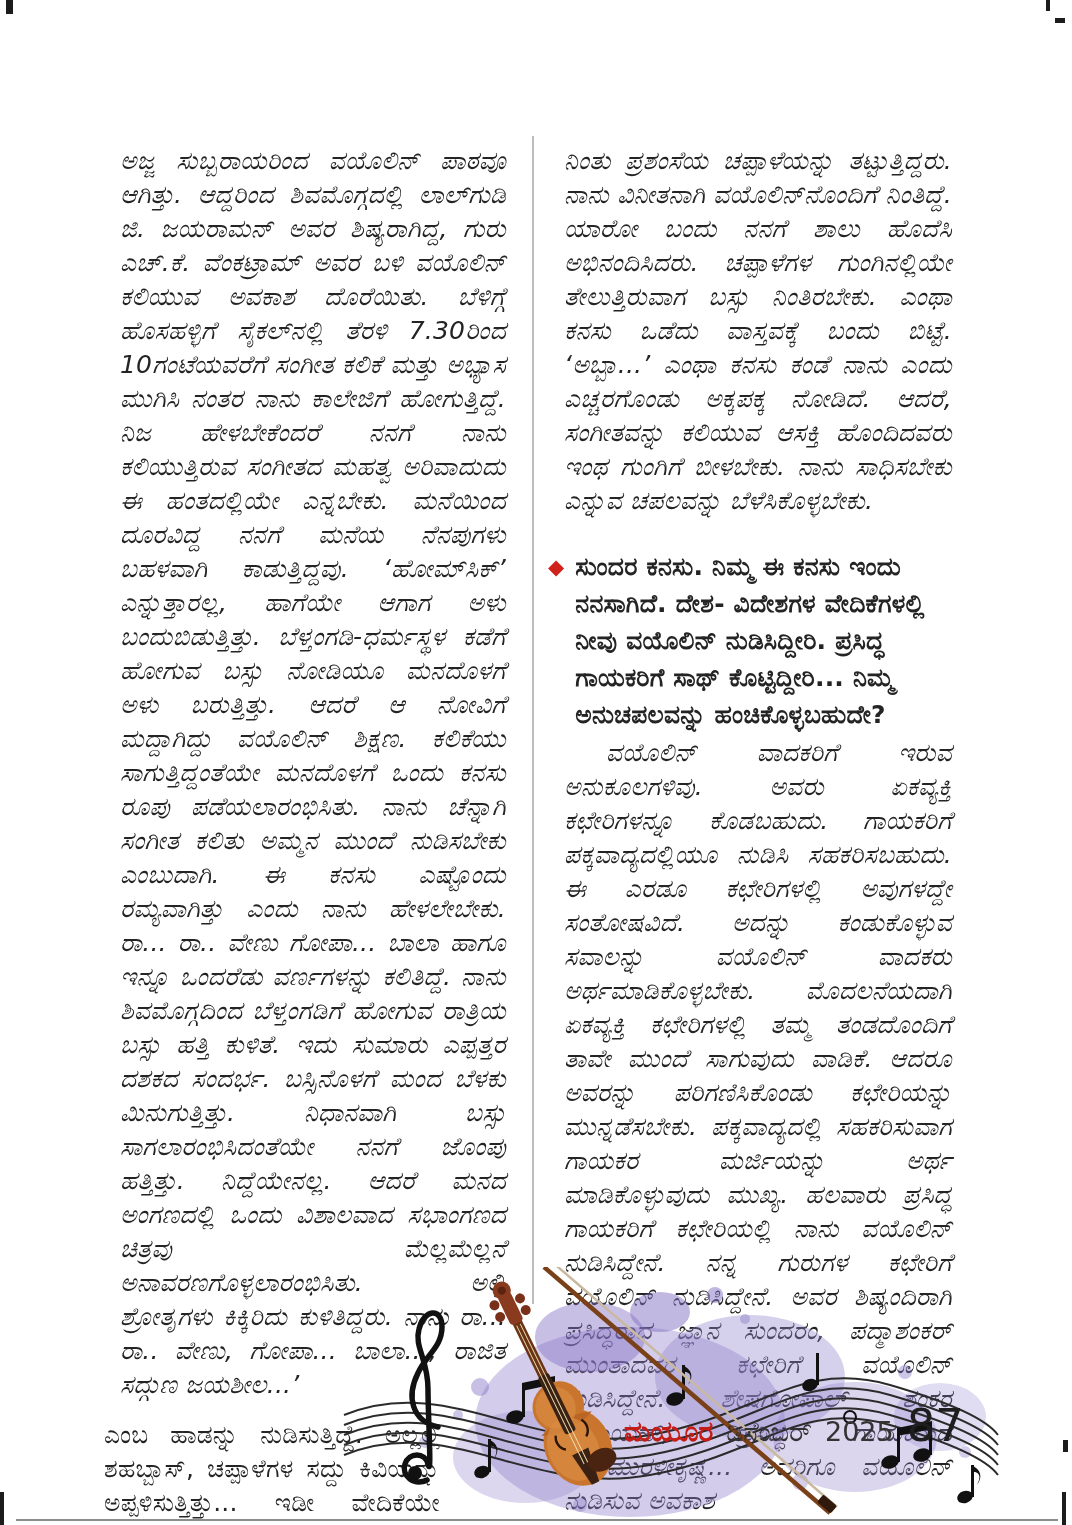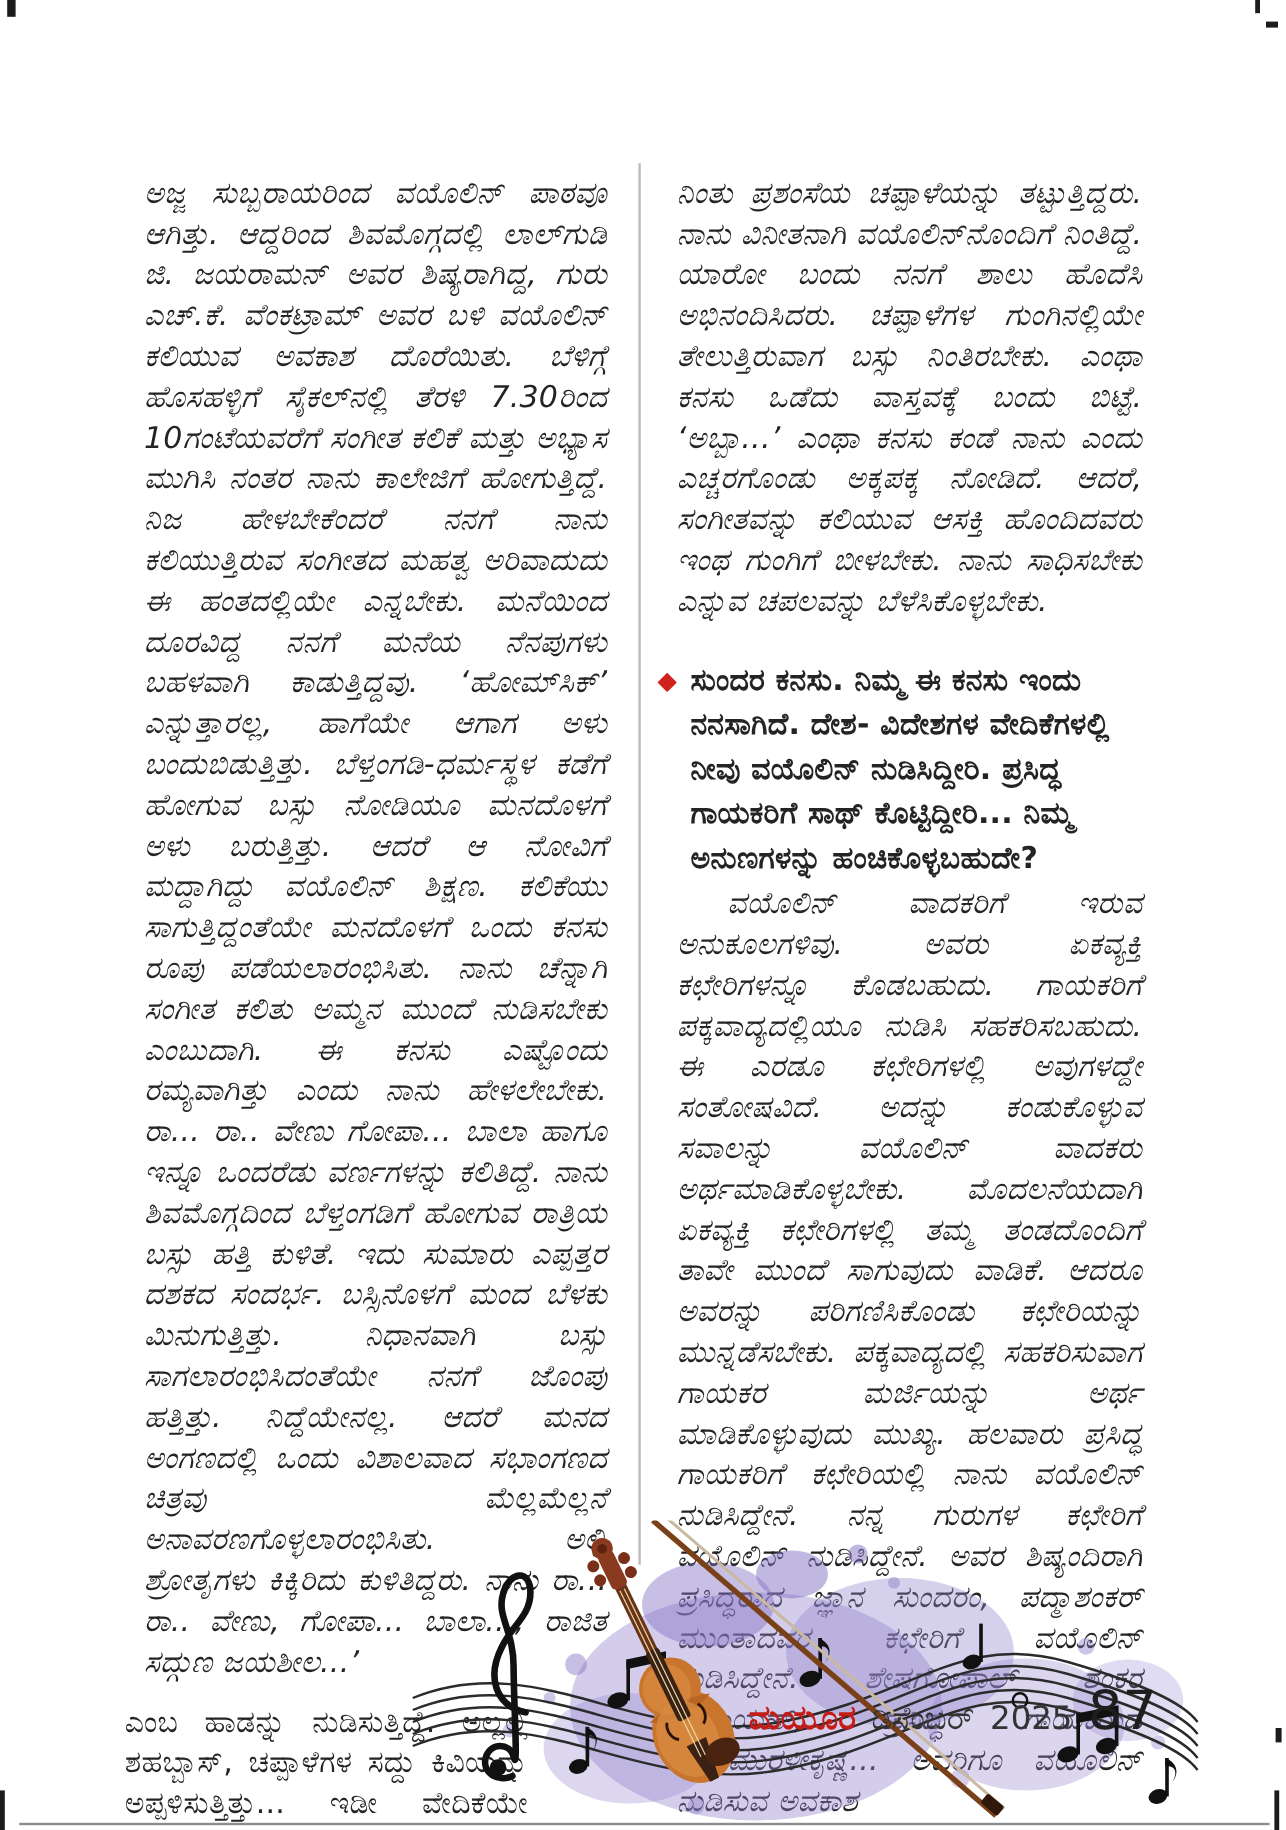--- a/index.html
+++ b/index.html
@@ -79,21 +79,21 @@
     <p class="para">ಅಜ್ಜ ಸುಬ್ಬರಾಯರಿಂದ ವಯೊಲಿನ್ ಪಾಠವೂ ಆಗಿತ್ತು. ಆದ್ದರಿಂದ ಶಿವಮೊಗ್ಗದಲ್ಲಿ ಲಾಲ್‌ಗುಡಿ ಜಿ. ಜಯರಾಮನ್ ಅವರ ಶಿಷ್ಯರಾಗಿದ್ದ, ಗುರು ಎಚ್.ಕೆ. ವೆಂಕಟ್ರಾಮ್ ಅವರ ಬಳಿ ವಯೊಲಿನ್ ಕಲಿಯುವ ಅವಕಾಶ ದೊರೆಯಿತು. ಬೆಳಿಗ್ಗೆ ಹೊಸಹಳ್ಳಿಗೆ ಸೈಕಲ್‌ನಲ್ಲಿ ತೆರಳಿ 7.30ರಿಂದ 10ಗಂಟೆಯವರೆಗೆ ಸಂಗೀತ ಕಲಿಕೆ ಮತ್ತು ಅಭ್ಯಾಸ ಮುಗಿಸಿ ನಂತರ ನಾನು ಕಾಲೇಜಿಗೆ ಹೋಗುತ್ತಿದ್ದೆ. ನಿಜ ಹೇಳಬೇಕೆಂದರೆ ನನಗೆ ನಾನು ಕಲಿಯುತ್ತಿರುವ ಸಂಗೀತದ ಮಹತ್ವ ಅರಿವಾದುದು ಈ ಹಂತದಲ್ಲಿಯೇ ಎನ್ನಬೇಕು. ಮನೆಯಿಂದ ದೂರವಿದ್ದ ನನಗೆ ಮನೆಯ ನೆನಪುಗಳು ಬಹಳವಾಗಿ ಕಾಡುತ್ತಿದ್ದವು. ‘ಹೋಮ್‌ಸಿಕ್’ ಎನ್ನುತ್ತಾರಲ್ಲ, ಹಾಗೆಯೇ ಆಗಾಗ ಅಳು ಬಂದುಬಿಡುತ್ತಿತ್ತು. ಬೆಳ್ತಂಗಡಿ-ಧರ್ಮಸ್ಥಳ ಕಡೆಗೆ ಹೋಗುವ ಬಸ್ಸು ನೋಡಿಯೂ ಮನದೊಳಗೆ ಅಳು ಬರುತ್ತಿತ್ತು. ಆದರೆ ಆ ನೋವಿಗೆ ಮದ್ದಾಗಿದ್ದು ವಯೊಲಿನ್ ಶಿಕ್ಷಣ. ಕಲಿಕೆಯು ಸಾಗುತ್ತಿದ್ದಂತೆಯೇ ಮನದೊಳಗೆ ಒಂದು ಕನಸು ರೂಪು ಪಡೆಯಲಾರಂಭಿಸಿತು. ನಾನು ಚೆನ್ನಾಗಿ ಸಂಗೀತ ಕಲಿತು ಅಮ್ಮನ ಮುಂದೆ ನುಡಿಸಬೇಕು ಎಂಬುದಾಗಿ. ಈ ಕನಸು ಎಷ್ಟೊಂದು ರಮ್ಯವಾಗಿತ್ತು ಎಂದು ನಾನು ಹೇಳಲೇಬೇಕು. ರಾ... ರಾ.. ವೇಣು ಗೋಪಾ... ಬಾಲಾ ಹಾಗೂ ಇನ್ನೂ ಒಂದರೆಡು ವರ್ಣಗಳನ್ನು ಕಲಿತಿದ್ದೆ. ನಾನು ಶಿವಮೊಗ್ಗದಿಂದ ಬೆಳ್ತಂಗಡಿಗೆ ಹೋಗುವ ರಾತ್ರಿಯ ಬಸ್ಸು ಹತ್ತಿ ಕುಳಿತೆ. ಇದು ಸುಮಾರು ಎಪ್ಪತ್ತರ ದಶಕದ ಸಂದರ್ಭ. ಬಸ್ಸಿನೊಳಗೆ ಮಂದ ಬೆಳಕು ಮಿನುಗುತ್ತಿತ್ತು. ನಿಧಾನವಾಗಿ ಬಸ್ಸು ಸಾಗಲಾರಂಭಿಸಿದಂತೆಯೇ ನನಗೆ ಜೊಂಪು ಹತ್ತಿತ್ತು. ನಿದ್ದೆಯೇನಲ್ಲ. ಆದರೆ ಮನದ ಅಂಗಣದಲ್ಲಿ ಒಂದು ವಿಶಾಲವಾದ ಸಭಾಂಗಣದ ಚಿತ್ರವು ಮೆಲ್ಲಮೆಲ್ಲನೆ ಅನಾವರಣಗೊಳ್ಳಲಾರಂಭಿಸಿತು. ಅಲ್ಲಿ ಶ್ರೋತೃಗಳು ಕಿಕ್ಕಿರಿದು ಕುಳಿತಿದ್ದರು. ನಾನು ರಾ... ರಾ.. ವೇಣು, ಗೋಪಾ... ಬಾಲಾ..., ರಾಜಿತ ಸದ್ಗುಣ ಜಯಶೀಲ...’</p>
     <p class="para-tail">ಎಂಬ ಹಾಡನ್ನು ನುಡಿಸುತ್ತಿದ್ದೆ. ಅಲ್ಲಲ್ಲಿ ಶಹಬ್ಬಾಸ್, ಚಪ್ಪಾಳೆಗಳ ಸದ್ದು ಕಿವಿಯನ್ನು ಅಪ್ಪಳಿಸುತ್ತಿತ್ತು... ಇಡೀ ವೇದಿಕೆಯೇ ರಂಗೇರಿ ಜನರು ಕಛೇರಿಯ ಕೊನೆಗೆ ಎದ್ದು</p>
   </div>
 
   <div class="divider"></div>
 
   <div class="col col-right">
     <p class="para">ನಿಂತು ಪ್ರಶಂಸೆಯ ಚಪ್ಪಾಳೆಯನ್ನು ತಟ್ಟುತ್ತಿದ್ದರು. ನಾನು ವಿನೀತನಾಗಿ ವಯೊಲಿನ್‌ನೊಂದಿಗೆ ನಿಂತಿದ್ದೆ. ಯಾರೋ ಬಂದು ನನಗೆ ಶಾಲು ಹೊದೆಸಿ ಅಭಿನಂದಿಸಿದರು. ಚಪ್ಪಾಳೆಗಳ ಗುಂಗಿನಲ್ಲಿಯೇ ತೇಲುತ್ತಿರುವಾಗ ಬಸ್ಸು ನಿಂತಿರಬೇಕು. ಎಂಥಾ ಕನಸು ಒಡೆದು ವಾಸ್ತವಕ್ಕೆ ಬಂದು ಬಿಟ್ಟೆ. ‘ಅಬ್ಬಾ...’ ಎಂಥಾ ಕನಸು ಕಂಡೆ ನಾನು ಎಂದು ಎಚ್ಚರಗೊಂಡು ಅಕ್ಕಪಕ್ಕ ನೋಡಿದೆ. ಆದರೆ, ಸಂಗೀತವನ್ನು ಕಲಿಯುವ ಆಸಕ್ತಿ ಹೊಂದಿದವರು ಇಂಥ ಗುಂಗಿಗೆ ಬೀಳಬೇಕು. ನಾನು ಸಾಧಿಸಬೇಕು ಎನ್ನುವ ಚಪಲವನ್ನು ಬೆಳೆಸಿಕೊಳ್ಳಬೇಕು.</p>
     <div class="question">
       <span class="bullet">◆</span>
-      <span>ಸುಂದರ ಕನಸು. ನಿಮ್ಮ ಈ ಕನಸು ಇಂದು ನನಸಾಗಿದೆ. ದೇಶ- ವಿದೇಶಗಳ ವೇದಿಕೆಗಳಲ್ಲಿ ನೀವು ವಯೊಲಿನ್ ನುಡಿಸಿದ್ದೀರಿ. ಪ್ರಸಿದ್ಧ ಗಾಯಕರಿಗೆ ಸಾಥ್ ಕೊಟ್ಟಿದ್ದೀರಿ... ನಿಮ್ಮ ಅನುಣಗಳನ್ನು ಹಂಚಿಕೊಳ್ಳಬಹುದೇ?</span>
+      <span>ಸುಂದರ ಕನಸು. ನಿಮ್ಮ ಈ ಕನಸು ಇಂದು ನನಸಾಗಿದೆ. ದೇಶ- ವಿದೇಶಗಳ ವೇದಿಕೆಗಳಲ್ಲಿ ನೀವು ವಯೊಲಿನ್ ನುಡಿಸಿದ್ದೀರಿ. ಪ್ರಸಿದ್ಧ ಗಾಯಕರಿಗೆ ಸಾಥ್ ಕೊಟ್ಟಿದ್ದೀರಿ... ನಿಮ್ಮ ಅನುಚಪಲವನ್ನು ಹಂಚಿಕೊಳ್ಳಬಹುದೇ?</span>
     </div>
     <p class="para answer">ವಯೊಲಿನ್ ವಾದಕರಿಗೆ ಇರುವ ಅನುಕೂಲಗಳಿವು. ಅವರು ಏಕವ್ಯಕ್ತಿ ಕಛೇರಿಗಳನ್ನೂ ಕೊಡಬಹುದು. ಗಾಯಕರಿಗೆ ಪಕ್ಕವಾದ್ಯದಲ್ಲಿಯೂ ನುಡಿಸಿ ಸಹಕರಿಸಬಹುದು. ಈ ಎರಡೂ ಕಛೇರಿಗಳಲ್ಲಿ ಅವುಗಳದ್ದೇ ಸಂತೋಷವಿದೆ. ಅದನ್ನು ಕಂಡುಕೊಳ್ಳುವ ಸವಾಲನ್ನು ವಯೊಲಿನ್ ವಾದಕರು ಅರ್ಥಮಾಡಿಕೊಳ್ಳಬೇಕು. ಮೊದಲನೆಯದಾಗಿ ಏಕವ್ಯಕ್ತಿ ಕಛೇರಿಗಳಲ್ಲಿ ತಮ್ಮ ತಂಡದೊಂದಿಗೆ ತಾವೇ ಮುಂದೆ ಸಾಗುವುದು ವಾಡಿಕೆ. ಆದರೂ ಅವರನ್ನು ಪರಿಗಣಿಸಿಕೊಂಡು ಕಛೇರಿಯನ್ನು ಮುನ್ನಡೆಸಬೇಕು. ಪಕ್ಕವಾದ್ಯದಲ್ಲಿ ಸಹಕರಿಸುವಾಗ ಗಾಯಕರ ಮರ್ಜಿಯನ್ನು ಅರ್ಥ ಮಾಡಿಕೊಳ್ಳುವುದು ಮುಖ್ಯ. ಹಲವಾರು ಪ್ರಸಿದ್ಧ ಗಾಯಕರಿಗೆ ಕಛೇರಿಯಲ್ಲಿ ನಾನು ವಯೊಲಿನ್ ನುಡಿಸಿದ್ದೇನೆ. ನನ್ನ ಗುರುಗಳ ಕಛೇರಿಗೆ ವಯೊಲಿನ್ ನುಡಿಸಿದ್ದೇನೆ. ಅವರ ಶಿಷ್ಯಂದಿರಾಗಿ ಪ್ರಸಿದ್ಧರಾದ ಜ್ಞಾನ ಸುಂದರಂ, ಪದ್ಮಾಶಂಕರ್ ಮುಂತಾದವರ ಕಛೇರಿಗೆ ವಯೊಲಿನ್ ನುಡಿಸಿದ್ದೇನೆ. ಶೇಷಗೋಪಾಲ್ ಶಂಕರ ನಾರಾಯಣ್, ಪ್ರಸಿದ್ಧ ಗಾಯಕರಾದ ಬಾಲಮುರಳೀಕೃಷ್ಣ... ಅವರಿಗೂ ವಯೊಲಿನ್ ನುಡಿಸುವ ಅವಕಾಶ</p>
   </div>
 
   <svg class="illustration" viewBox="0 0 680 258" xmlns="http://www.w3.org/2000/svg" aria-hidden="true">
 
     <g>
       <ellipse cx="300" cy="155" rx="155" ry="95" fill="#9183cc" opacity="0.40"></ellipse>
       <ellipse cx="195" cy="190" rx="72" ry="46" fill="#9183cc" opacity="0.32"></ellipse>
       <ellipse cx="420" cy="110" rx="95" ry="62" fill="#9183cc" opacity="0.38"></ellipse>

